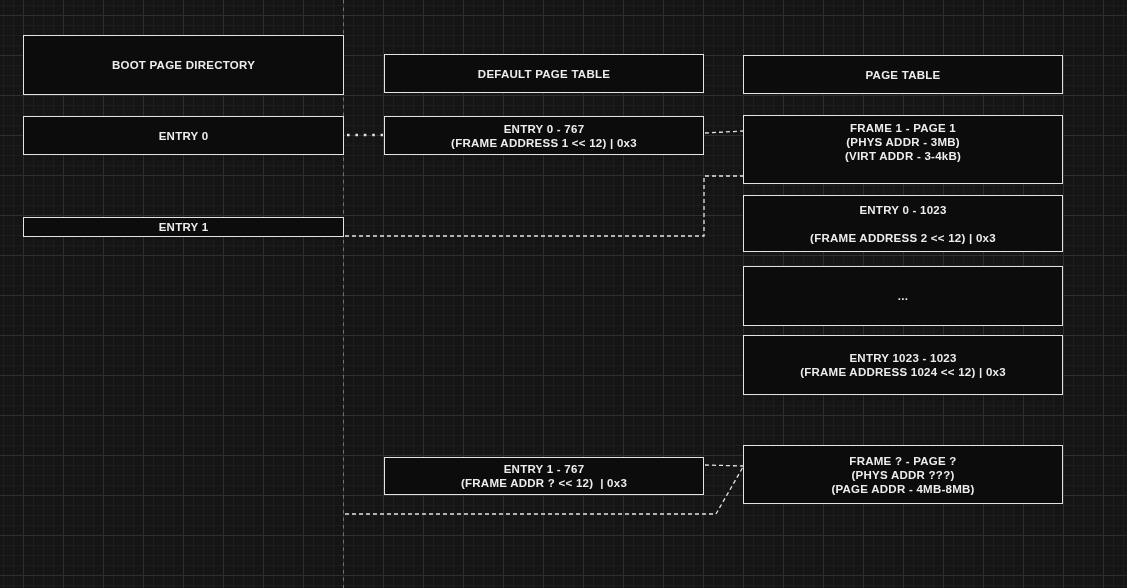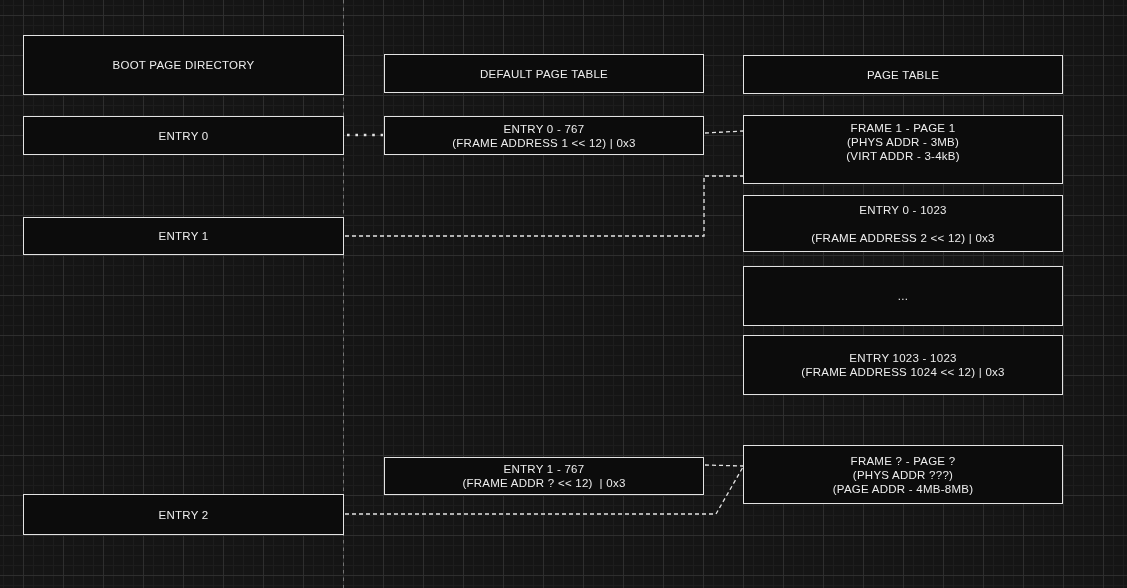--- a/index.html
+++ b/index.html
@@ -19,20 +19,21 @@
   .canvas{
     position:relative;width:1127px;height:588px;
     background-color:var(--canvas-bg);
     background-image:
       linear-gradient(90deg, var(--grid-major) 1px, transparent 1px),
       linear-gradient(var(--grid-major) 1px, transparent 1px),
       linear-gradient(90deg, var(--grid-minor) 1px, transparent 1px),
       linear-gradient(var(--grid-minor) 1px, transparent 1px);
     background-size:40px 40px, 40px 40px, 10px 10px, 10px 10px;
     background-position:23px 0, 0 15px, 3px 0, 0 5px;
+    font-weight:bold;
   }
   svg.wires{
     position:absolute;left:0;top:0;width:1127px;height:588px;
     z-index:1;pointer-events:none;
   }
   .nodes{position:absolute;left:0;top:0;width:1127px;height:588px;z-index:2;}
   .node{
     position:absolute;
     background:var(--node-fill);
     border:1.4px solid var(--node-border);
@@ -59,25 +60,22 @@
       <polyline points="705,465 743,466" class="dashed" stroke="#e8e8e8"></polyline>
       <polyline points="345,514 716,514 743,467" class="dashed" stroke="#e8e8e8"></polyline>
     </svg>
   <div class="nodes">
       <div class="node" style="left: 23px; top: 35px; width: 321px; height: 60px;">
         <div class="node-line">BOOT PAGE DIRECTORY</div>
       </div>
       <div class="node" style="left: 23px; top: 116px; width: 321px; height: 39px;">
         <div class="node-line">ENTRY 0</div>
       </div>
-      <div class="node" style="left: 23px; top: 217px; width: 321px; height: 38px;">
+      <div class="node" style="left: 23px; top: 217px; width: 321px; height: 20px;">
         <div class="node-line">ENTRY 1</div>
-      </div>
-      <div class="node" style="left: 23px; top: 494px; width: 321px; height: 41px;">
-        <div class="node-line">ENTRY 2</div>
       </div>
       <div class="node" style="left: 384px; top: 54px; width: 320px; height: 39px;">
         <div class="node-line">DEFAULT PAGE TABLE</div>
       </div>
       <div class="node" style="left: 384px; top: 116px; width: 320px; height: 39px;">
         <div class="node-line">ENTRY 0 - 767</div>
         <div class="node-line">(FRAME ADDRESS 1 &lt;&lt; 12) | 0x3</div>
       </div>
       <div class="node" style="left: 384px; top: 446px; width: 320px; height: 38px; margin-top: 11px;">
         <div class="node-line">ENTRY 1 - 767</div>

